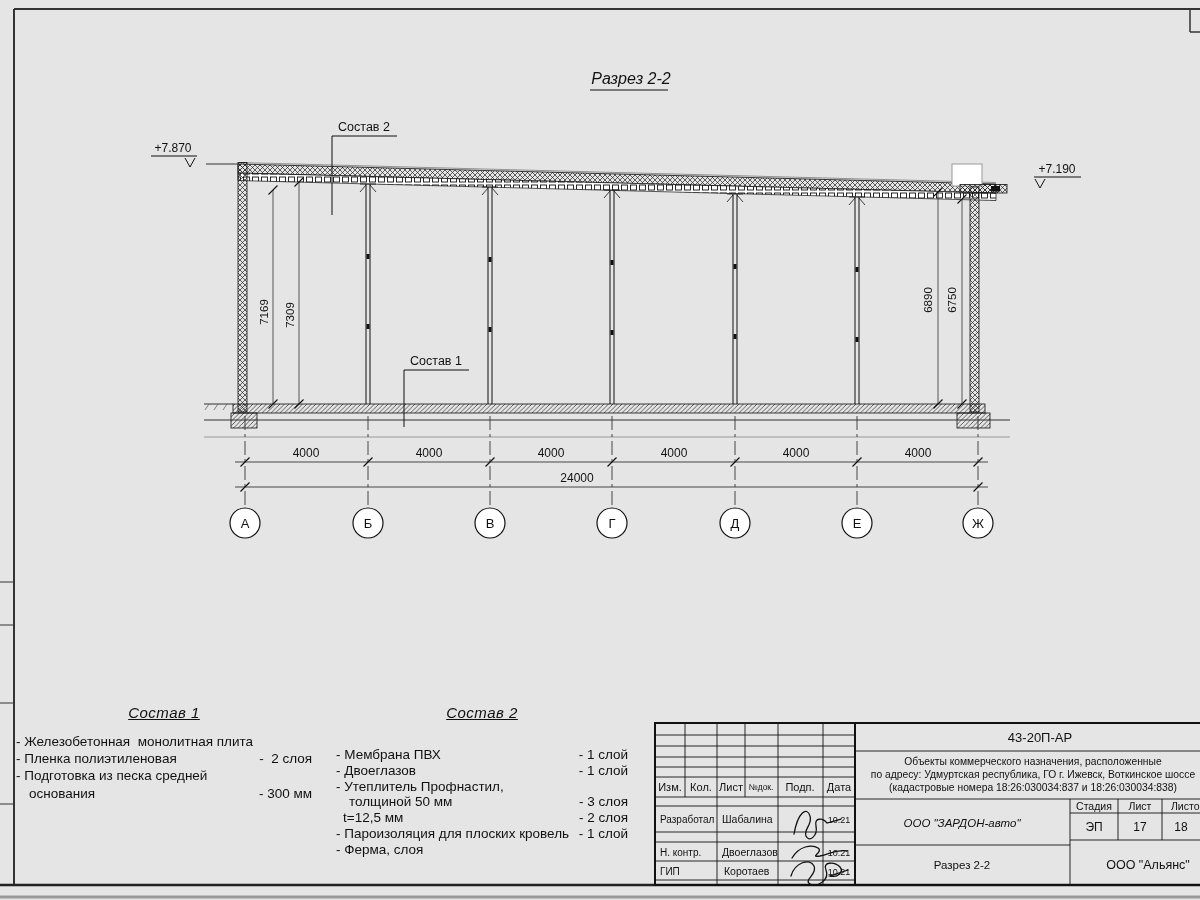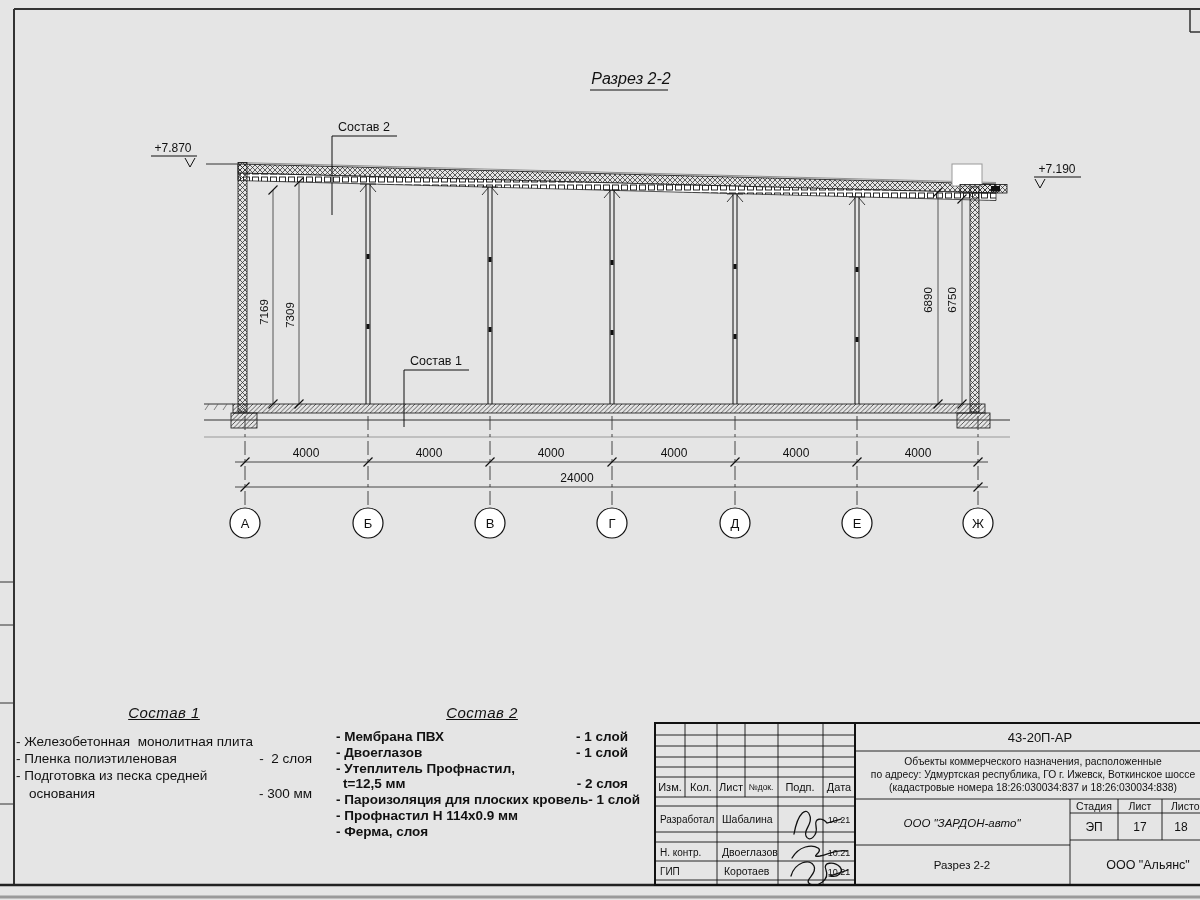--- a/index.html
+++ b/index.html
@@ -236,24 +236,24 @@
   <div class="mat-rows" style="margin-top:12px;">
     <div class="mrow"><span class="t">- Железобетонная  монолитная плита</span><span class="v"></span></div>
     <div class="mrow"><span class="t">- Пленка полиэтиленовая</span><span class="v">-  2 слоя</span></div>
     <div class="mrow"><span class="t">- Подготовка из песка средней</span><span class="v"></span></div>
     <div class="mrow"><span class="t ind1">основания</span><span class="v">- 300 мм</span></div>
   </div>
 </div>
 
 <div class="mat-list" id="list2" style="left:336px;top:704px;width:292px;">
   <div class="mat-title">Состав 2</div>
-  <div class="mat-rows" style="margin-top:8px;font-weight:bold;">
+  <div class="mat-rows" style="margin-top:26px;">
     <div class="mrow"><span class="t">- Мембрана ПВХ</span><span class="v">- 1 слой</span></div>
     <div class="mrow"><span class="t">- Двоеглазов</span><span class="v">- 1 слой</span></div>
     <div class="mrow"><span class="t">- Утеплитель Профнастил,</span><span class="v"></span></div>
+    <div class="mrow"><span class="t ind1">толщиной 50 мм</span><span class="v">- 3 слоя</span></div>
     <div class="mrow"><span class="t ind2">t=12,5 мм</span><span class="v">- 2 слоя</span></div>
     <div class="mrow"><span class="t">- Пароизоляция для плоских кровель</span><span class="v">- 1 слой</span></div>
-    <div class="mrow"><span class="t">- Профнастил Н 114х0.9 мм</span><span class="v"></span></div>
     <div class="mrow"><span class="t">- Ферма, слоя</span><span class="v"></span></div>
   </div>
 </div>
 
 </div>
 
 </body></html>

